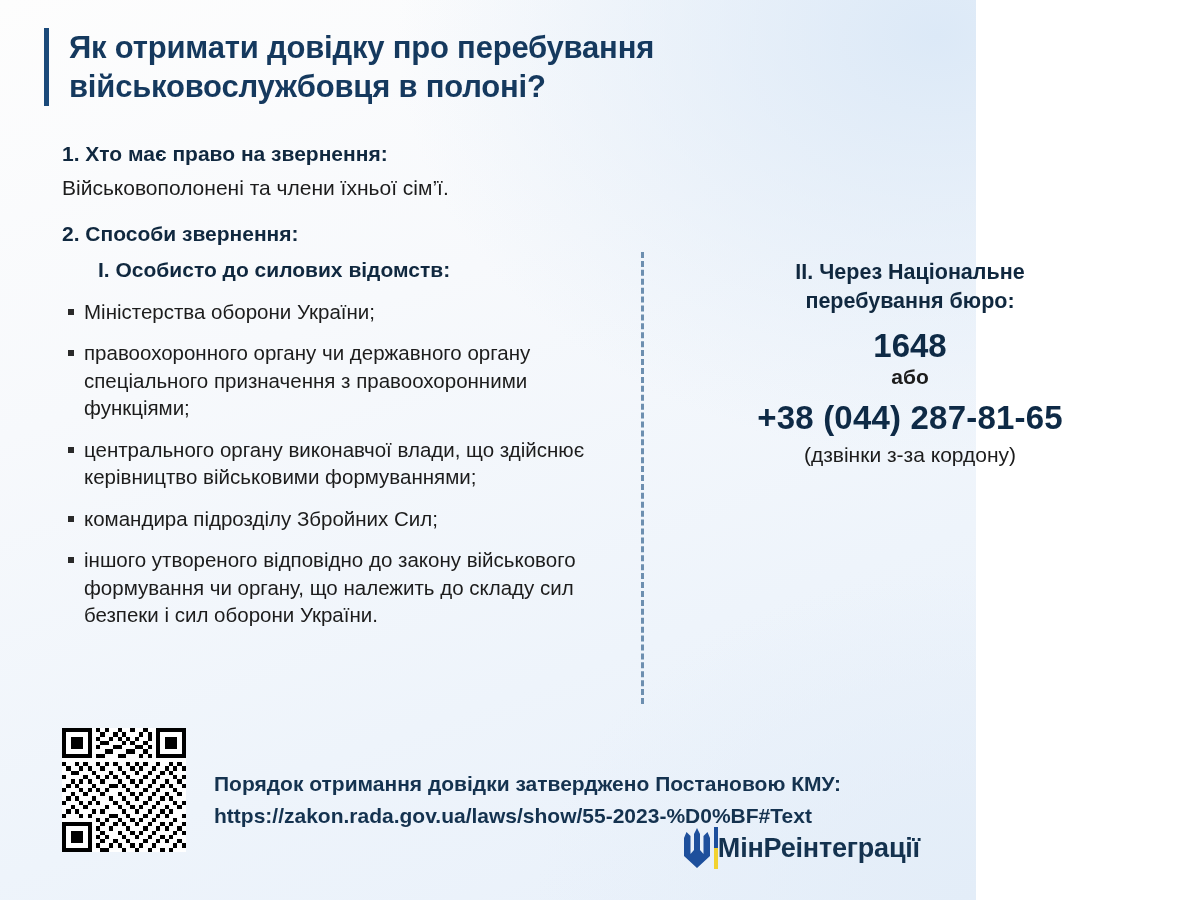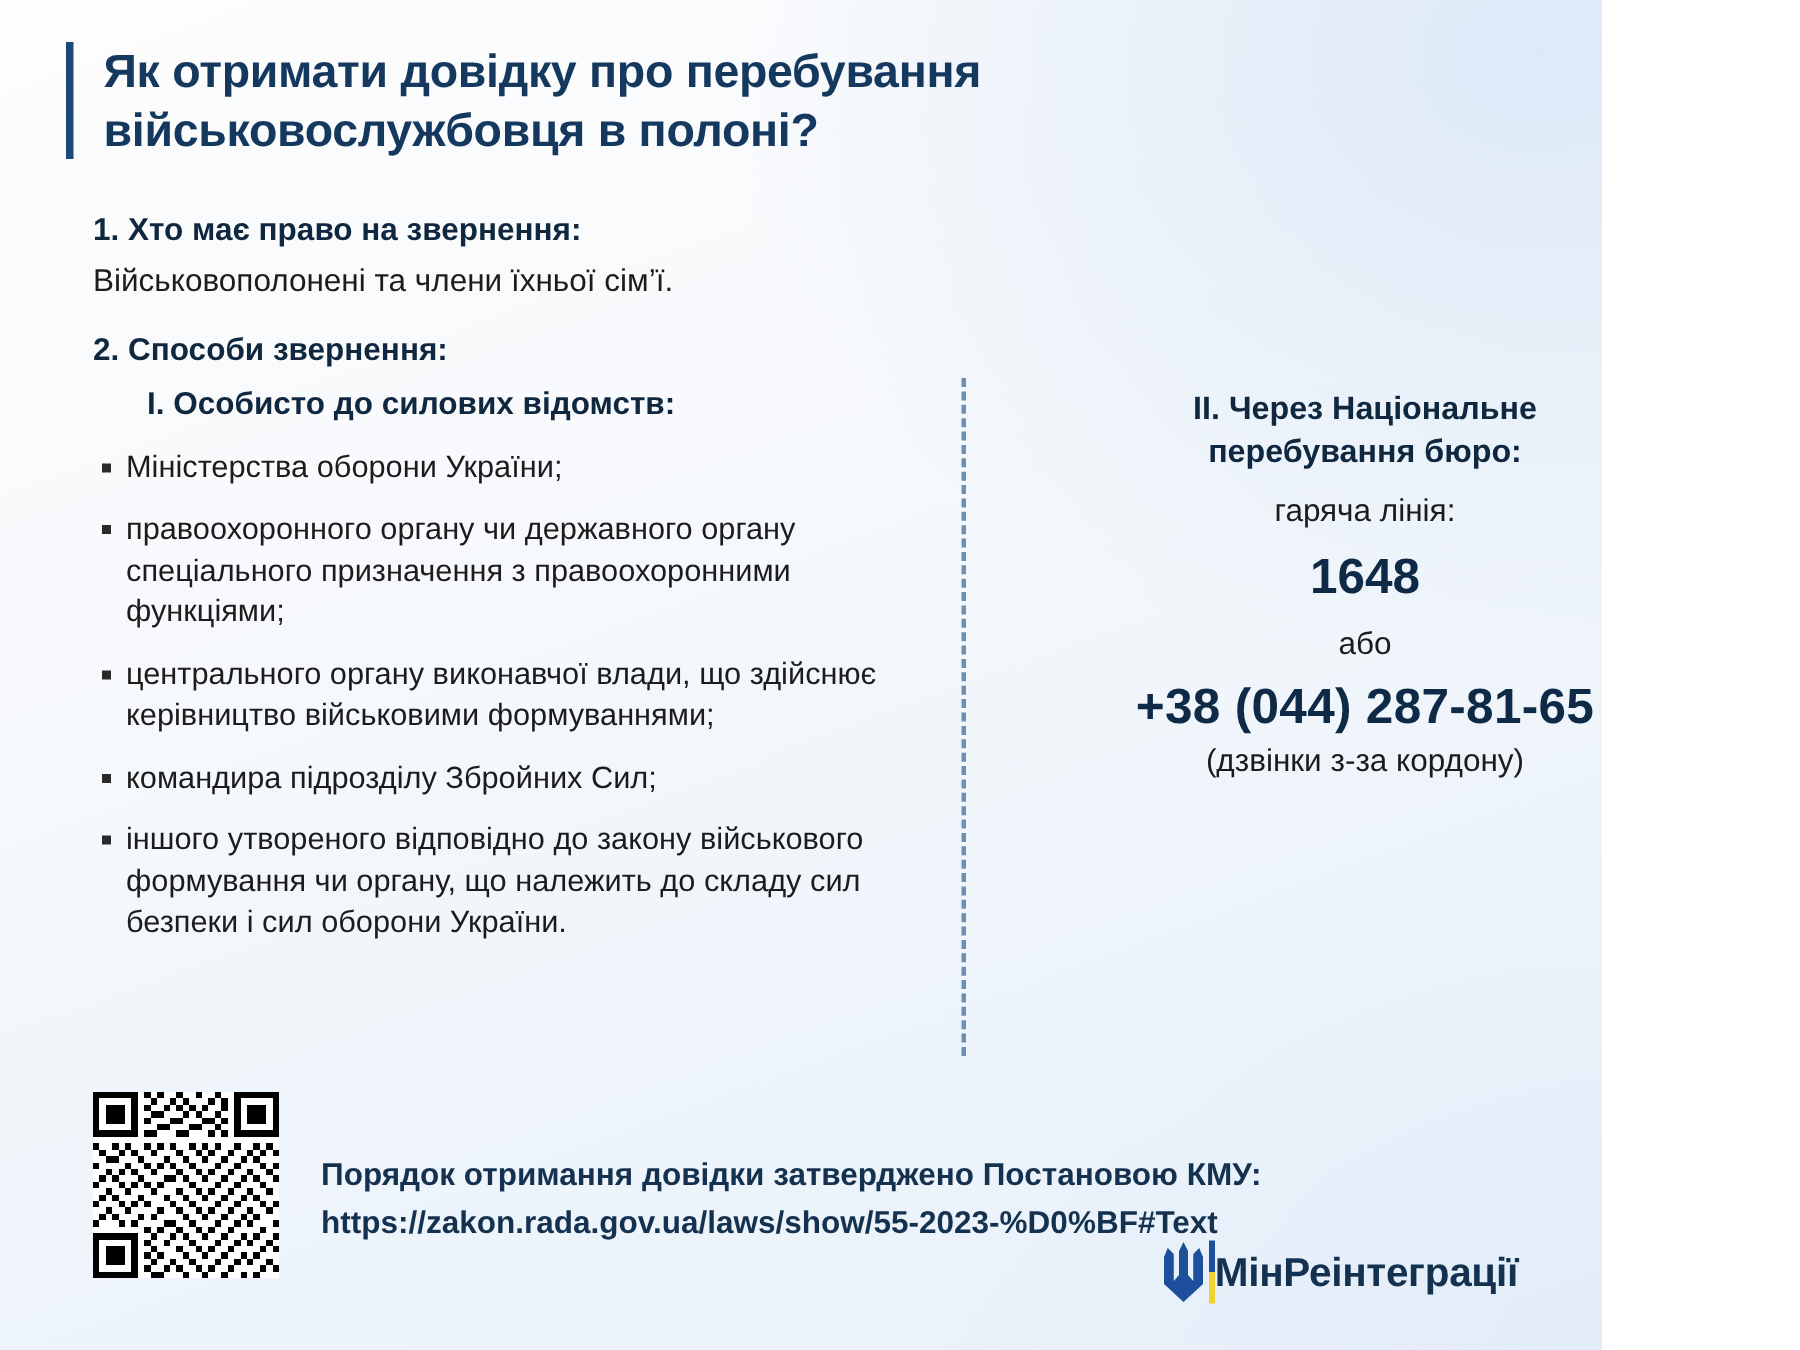--- a/index.html
+++ b/index.html
@@ -8,21 +8,21 @@
   }
   body {
     width: 1200px;
     height: 900px;
     font-family: "Liberation Sans", sans-serif;
     background: #ffffff;
     overflow: hidden;
   }
   .poster {
     position: relative;
-    width: 1068px;
+    width: 976px;
     height: 900px;
     background:
       radial-gradient(ellipse 900px 700px at 96% 4%, #dce9f7 0%, rgba(220,233,247,0) 60%),
       radial-gradient(ellipse 800px 600px at 100% 100%, #e3edf8 0%, rgba(227,237,248,0) 55%),
       linear-gradient(160deg, #fdfdfd 0%, #f7f9fc 35%, #eef4fb 70%, #e8f0fa 100%);
     box-sizing: border-box;
   }
   .title-wrap {
     position: absolute;
     left: 44px;
@@ -123,23 +123,24 @@
     font-size: 21px;
     color: #1c1c1c;
   }
   .hotline-number {
     margin-top: 12px;
     font-size: 33px;
     font-weight: bold;
     color: #0e2a46;
   }
   .or-word {
-    margin-top: 15px;
+    margin-top: 0;
     font-size: 21px;
     color: #1c1c1c;
+    font-weight: bold;
   }
   .phone-number {
     margin-top: 10px;
     font-size: 33px;
     font-weight: bold;
     color: #0e2a46;
     letter-spacing: 0.2px;
   }
   .phone-note {
     margin-top: 6px;
@@ -214,21 +215,20 @@
       <li>командира підрозділу Збройних Сил;</li>
       <li>іншого утвореного відповідно до закону військового формування чи органу, що належить до складу сил безпеки і сил оборони України.</li>
     </ul>
   </div>
 
   <div class="divider"></div>
 
   <div class="col-right">
     <div class="col-right-head" style="white-space: pre-line;">II. Через Національне
 перебування бюро:</div>
-    <div class="hotline-label">гаряча лінія:</div>
     <div class="hotline-number">1648</div>
     <div class="or-word">або</div>
     <div class="phone-number">+38 (044) 287-81-65</div>
     <div class="phone-note">(дзвінки з-за кордону)</div>
   </div>
 
   <div class="qr">
     <svg width="124" height="124" viewBox="0 0 29 29" shape-rendering="crispEdges">
       <rect width="29" height="29" fill="#ffffff"></rect>
       <g fill="#000000">

